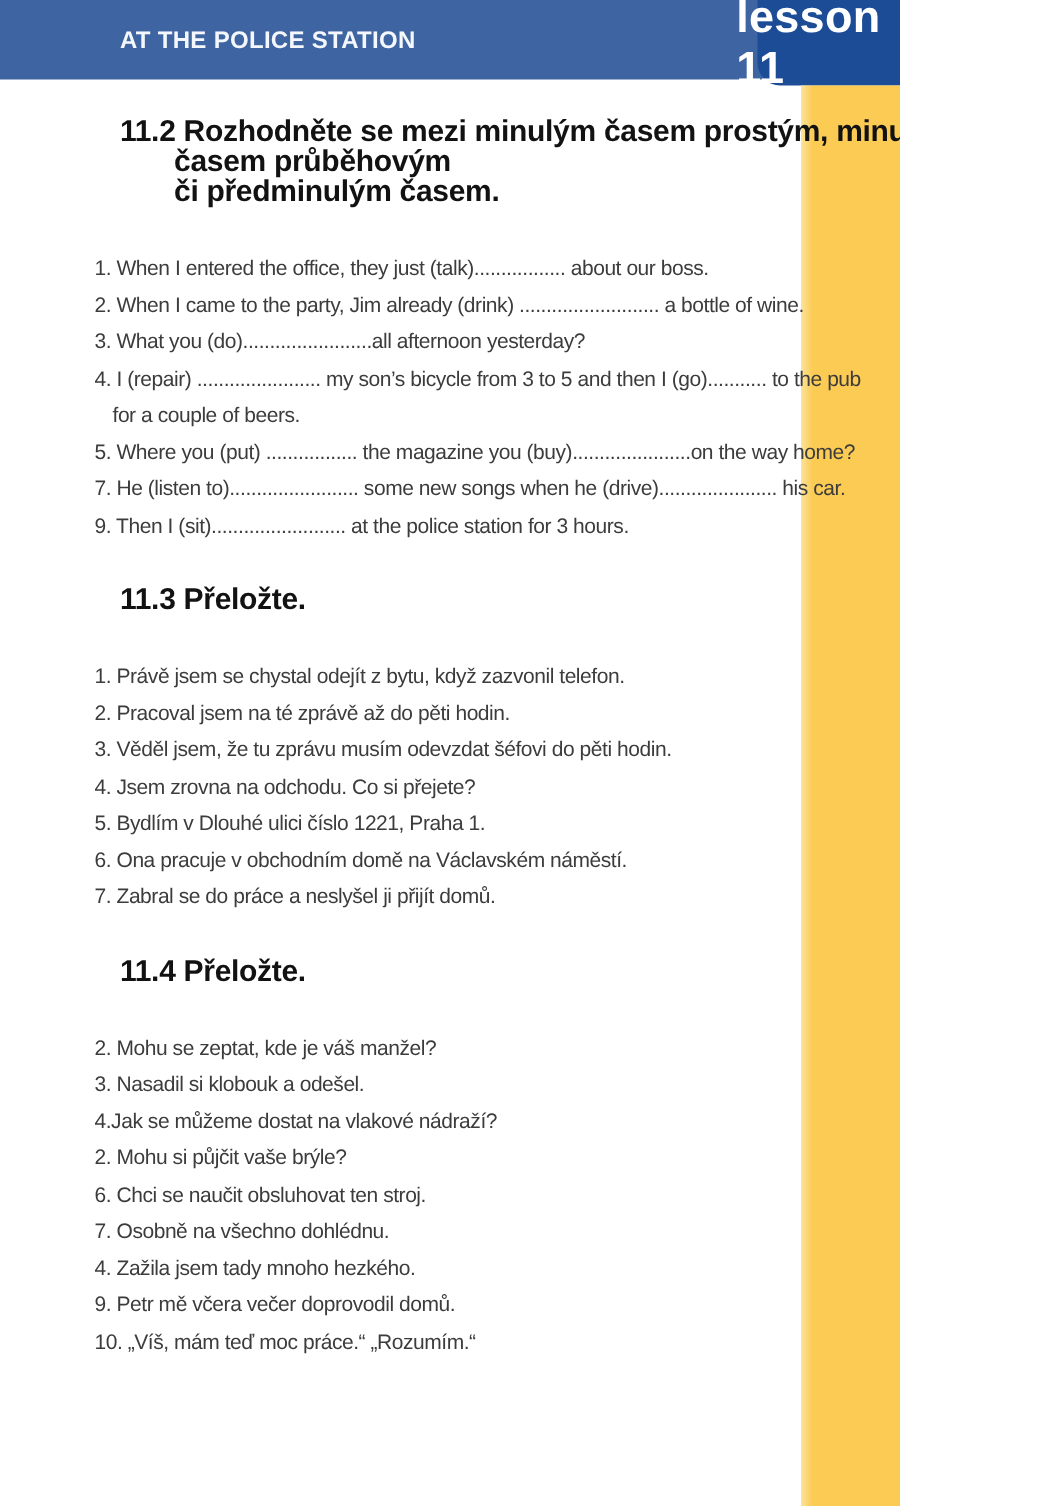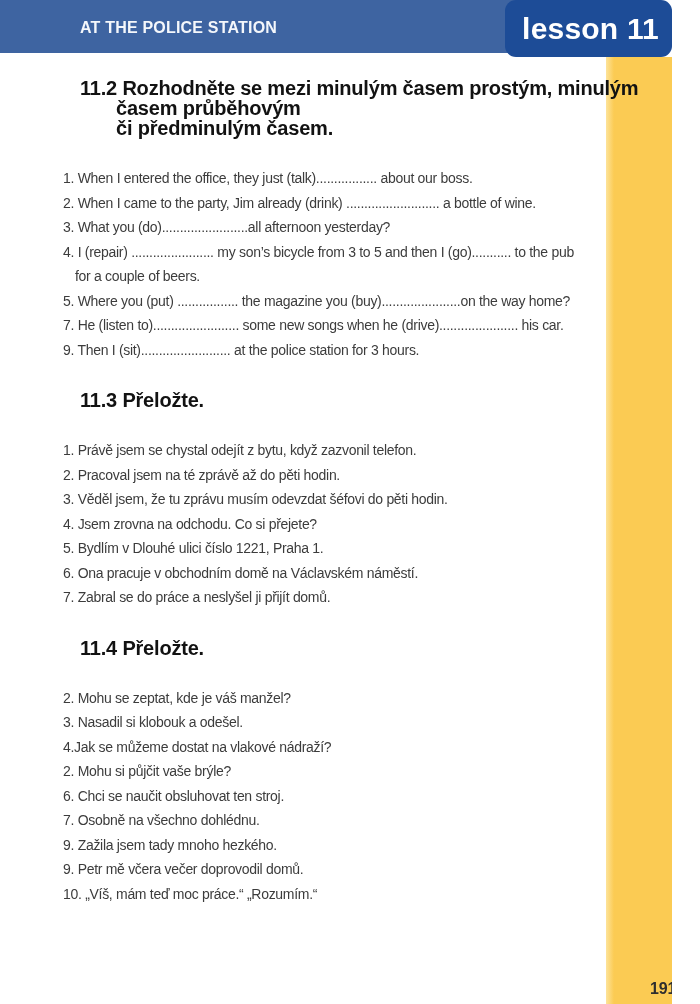--- a/index.html
+++ b/index.html
@@ -1,18 +1,18 @@
 <!DOCTYPE html>
 <html><head>
 <meta charset="utf-8">
 <style>
   html,body { margin:0; padding:0; background:#ffffff; }
   .page {
     position:relative;
-    width:672px; height:1004px;
+    width:600px; height:1004px;
     background:#ffffff;
     font-family:"Liberation Sans", sans-serif;
     overflow:hidden;
   }
 
   
   .header-bar {
     position:absolute; top:0; left:0;
     width:520px; height:53px;
     background:#3e64a1;
@@ -23,21 +23,21 @@
     color:#f4f7fb;
     font-weight:bold;
     font-size:16px;
     letter-spacing:0.2px;
   }
   .lesson-badge {
     position:absolute; top:0; left:505px; right:0; height:57px;
     background:#1d4c97;
     border-bottom-left-radius:15px;
     display:flex; align-items:center; justify-content:flex-end;
-    padding-right:13px; box-sizing:border-box;border-radius:11px;
+    padding-right:13px; box-sizing:border-box;
   }
   .lesson-badge-label {
     color:#ffffff;
     font-weight:bold;
     font-size:30px;
     letter-spacing:0.2px;
   }
 
   
   .sidebar {
@@ -129,19 +129,19 @@
     </ul>
 
     <h2 class="heading">11.4 Přeložte.</h2>
     <ul class="exercise-list">
       <li>2. Mohu se zeptat, kde je váš manžel?</li>
       <li>3. Nasadil si klobouk a odešel.</li>
       <li>4.Jak se můžeme dostat na vlakové nádraží?</li>
       <li>2. Mohu si půjčit vaše brýle?</li>
       <li>6. Chci se naučit obsluhovat ten stroj.</li>
       <li>7. Osobně na všechno dohlédnu.</li>
-      <li>9. Zažila jsem tady mnoho hezkého.</li>
+      <li>4. Zažila jsem tady mnoho hezkého.</li>
       <li>9. Petr mě včera večer doprovodil domů.</li>
       <li>10. „Víš, mám teď moc práce.“ „Rozumím.“</li>
     </ul>
 
   </div>
 </div>
 
 </body></html>

